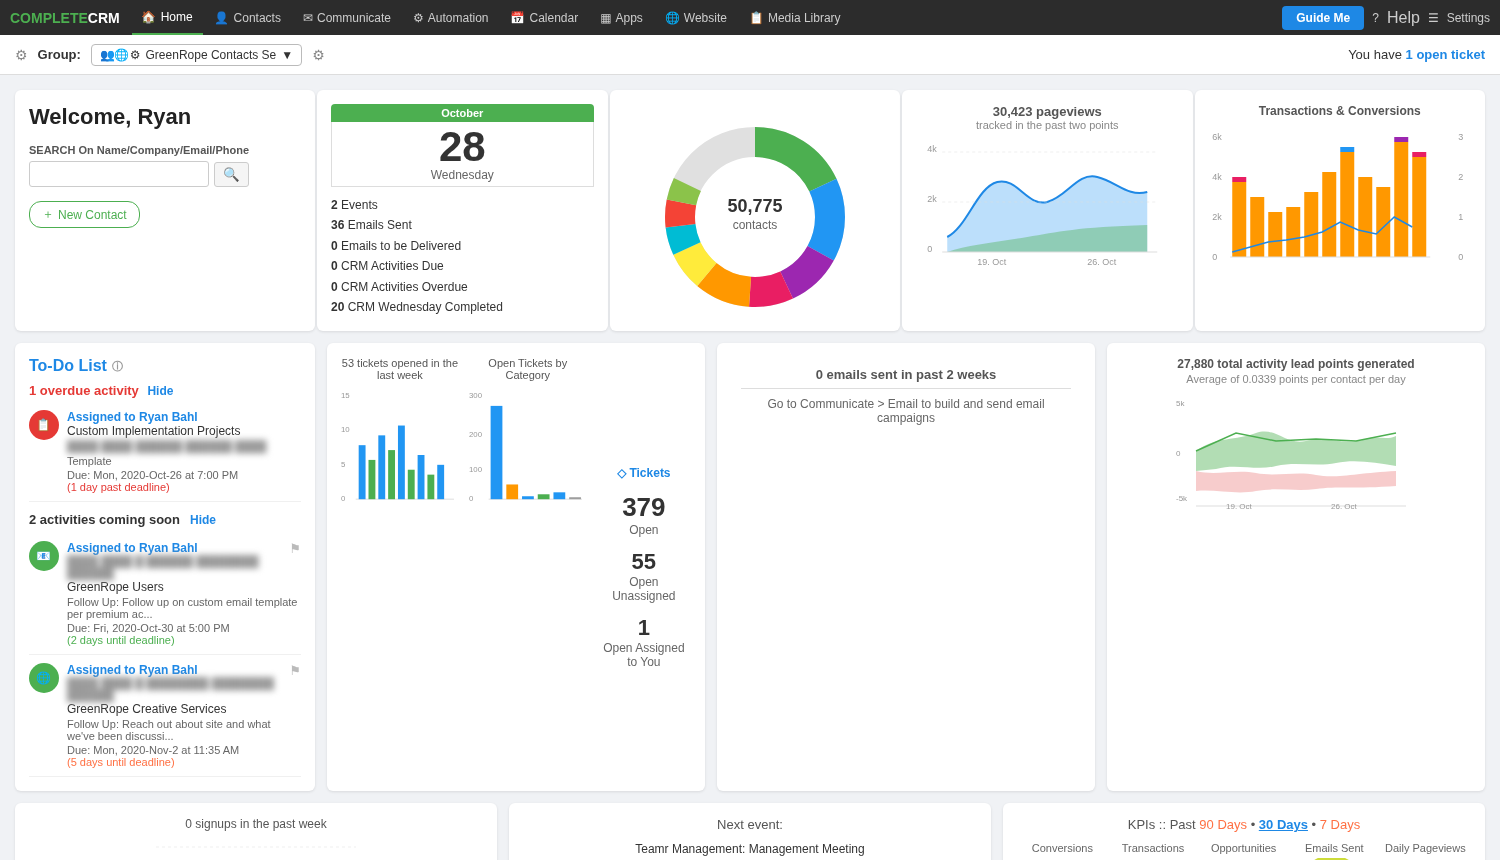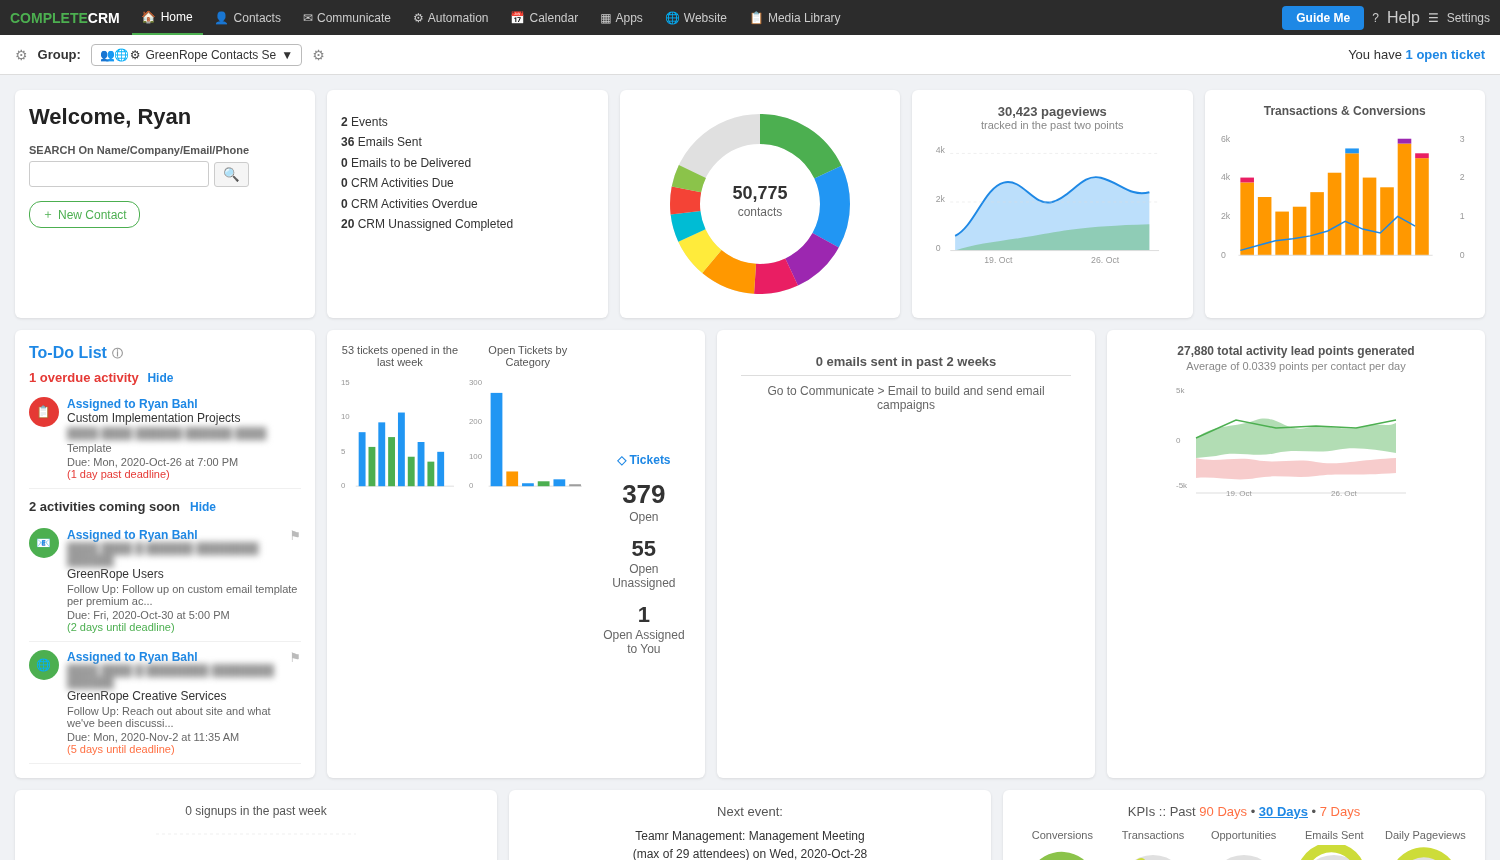--- a/index.html
+++ b/index.html
@@ -22,21 +22,21 @@
     .alert-bar { margin-left: auto; font-size: 13px; }
     .alert-bar a { color: #1e88e5; text-decoration: none; font-weight: bold; text-align: center; }
 
     
     .main { padding: 15px; display: grid; gap: 12px; }
 
     
     .card { background: #fff; border-radius: 6px; padding: 14px; box-shadow: 0 1px 3px rgba(0,0,0,0.1); }
 
     
-    .row1 { display: grid; grid-template-columns: 300px 1fr 1fr 1fr 1fr; gap: 12px; }
+    .row1 { display: grid; grid-template-columns: 300px 1fr 1fr 1fr 1fr; gap: 2px; }
 
     
     .welcome-card h2 { font-size: 22px; font-weight: bold; margin-bottom: 14px; color: #222; }
     .search-label { font-size: 11px; font-weight: bold; color: #555; margin-bottom: 5px; }
     .search-row { display: flex; align-items: center; gap: 5px; }
     .search-input { border: 1px solid #ccc; border-radius: 3px; padding: 5px 8px; width: 180px; font-size: 12px; }
     .search-btn { background: #f5f5f5; border: 1px solid #ccc; border-radius: 3px; padding: 4px 8px; cursor: pointer; }
     .new-contact-btn { display: inline-flex; align-items: center; gap: 4px; border: 1px solid #4caf50; color: #4caf50; border-radius: 12px; padding: 4px 12px; font-size: 12px; cursor: pointer; margin-top: 14px; background: #fff; }
 
     
@@ -151,27 +151,34 @@
         <input class="search-input" type="text" placeholder="" style="">
         <button class="search-btn">🔍</button>
       </div>
       <button class="new-contact-btn">
         <span>＋</span>
         <span>New Contact</span>
       </button>
     </div>
 
     <div class="card calendar-card">
+      <div class="cal-header">
+        <div style="background:#4caf50;color:#fff;border-radius:4px 4px 0 0;padding:3px 20px;font-size:11px;font-weight:bold;">October</div>
+        <div style="background:#fff;border:1px solid #ddd;border-top:none;padding:4px 20px;">
+          <div class="cal-date">28</div>
+          <div class="cal-day">Wednesday</div>
+        </div>
+      </div>
       <div class="cal-events">
         <div><span class="bold">2</span> <span>Events</span></div>
         <div><span class="bold">36</span> <span>Emails Sent</span></div>
         <div><span class="bold">0</span> <span>Emails to be Delivered</span></div>
         <div><span class="bold">0</span> <span>CRM Activities Due</span></div>
         <div><span class="bold">0</span> <span>CRM Activities Overdue</span></div>
-        <div><span class="bold">20</span> <span>CRM Unassigned Completed</span></div>
+        <div><span class="bold">20</span> <span>CRM Wednesday Completed</span></div>
       </div>
     </div>
 
     <div class="card donut-card">
       <div class="donut-small">
         <svg width="200" height="200" viewBox="0 0 200 200">
 
           <circle cx="100" cy="100" r="75" fill="none" stroke="#e0e0e0" stroke-width="30"></circle>
 
           <circle cx="100" cy="100" r="75" fill="none" stroke="#4caf50" stroke-width="30" stroke-dasharray="84.8 387" stroke-dashoffset="0" transform="rotate(-90 100 100)"></circle>

